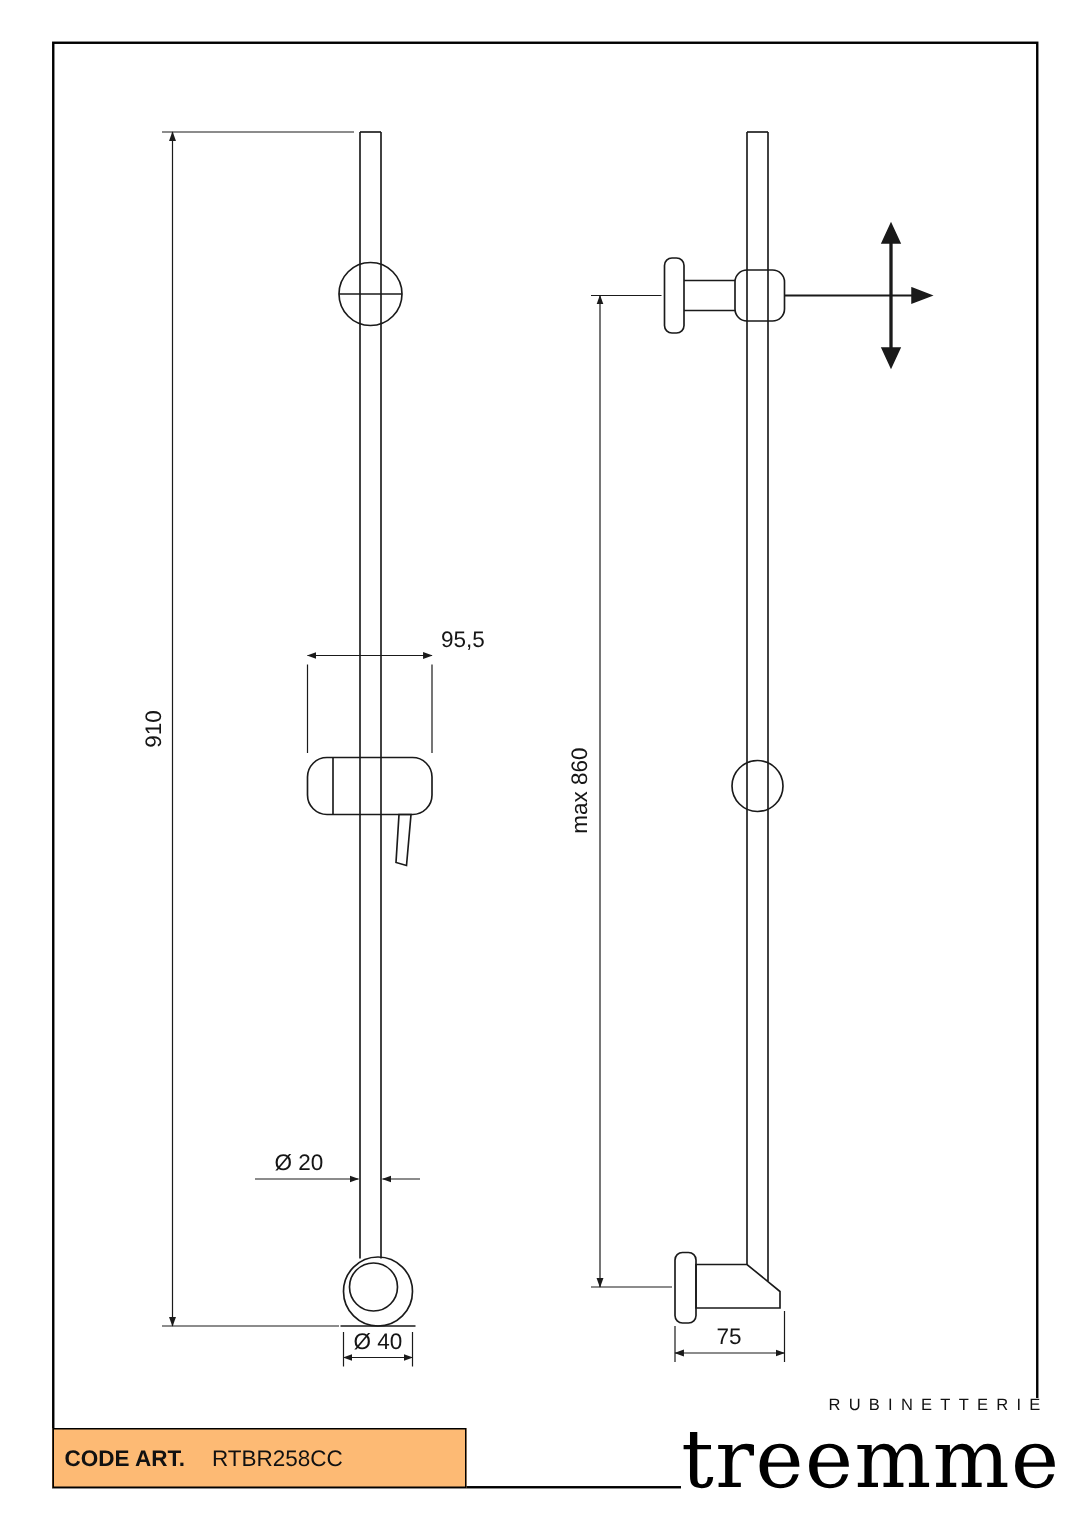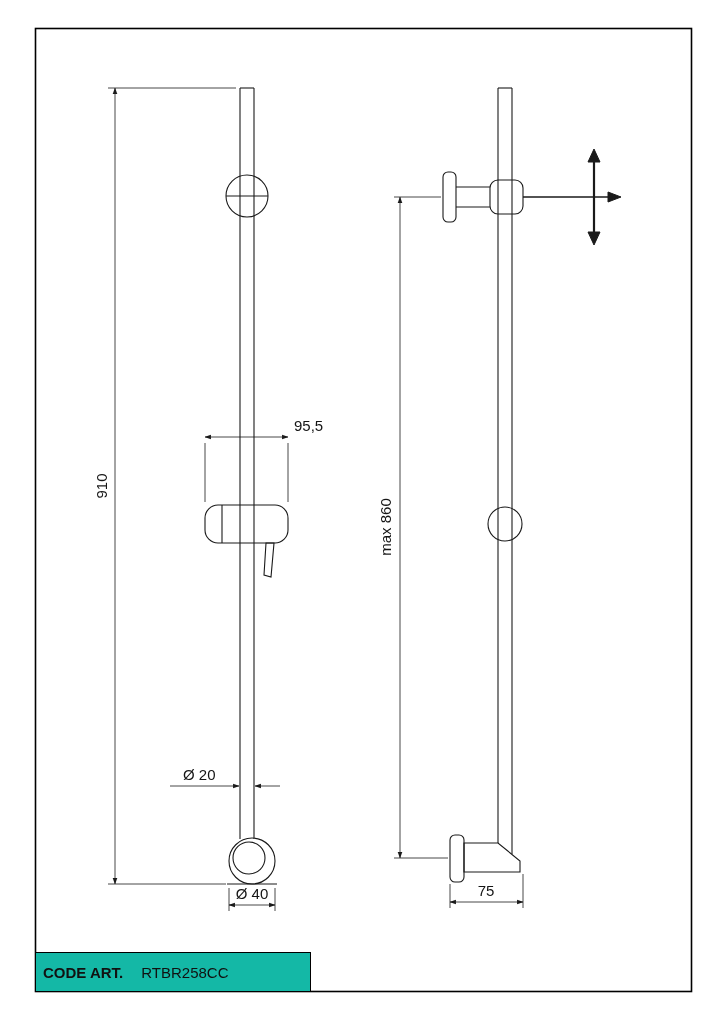--- a/index.html
+++ b/index.html
@@ -2,21 +2,21 @@
 <html><head>
 <meta charset="utf-8">
 <style>
   html,body{margin:0;padding:0;background:#fff;}
   .page{position:relative;width:723px;height:1024px;background:#ffffff;overflow:hidden;
         font-family:"Liberation Sans",sans-serif;color:#111;}
   .page svg{position:absolute;left:0;top:0;}
   svg text{font-family:"Liberation Sans",sans-serif;font-size:15px;fill:#151515;stroke:none;}
   .titleblock{position:absolute;left:35px;top:952px;width:276px;height:40px;
               border:1.6px solid #000;box-sizing:border-box;display:flex;align-items:center;
-              padding-left:7px;background:#14b8a6;}
+              padding-left:7px;background:#fdba74;}
   .titleblock .label{font-weight:bold;font-size:15px;white-space:nowrap;}
   .titleblock .value{font-size:15px;margin-left:18px;white-space:nowrap;text-align:right;}
   .logo{position:absolute;right:16px;bottom:24px;text-align:right;line-height:1;background:#fff;}
   .logo .sub{font-size:11px;letter-spacing:5.5px;font-weight:500;margin-right:8px;color:#111;}
   .logo .name{font-family:"DejaVu Serif","Liberation Serif",serif;font-size:54px;
               letter-spacing:1px;margin-top:3px;color:#000;}
 </style>
 </head>
 <body>
 
@@ -125,14 +125,18 @@
       <text x="391" y="527" text-anchor="middle" transform="rotate(-90 391 527)">max 860</text>
       <text x="486" y="896" text-anchor="middle">75</text>
     </g>
   </svg>
 
   <div class="titleblock">
     <span class="label">CODE ART.</span>
     <span class="value">RTBR258CC</span>
   </div>
 
+  <div class="logo">
+    <div class="sub">RUBINETTERIE</div>
+    <div class="name">treemme</div>
+  </div>
 
 </div>
 
 </body></html>

